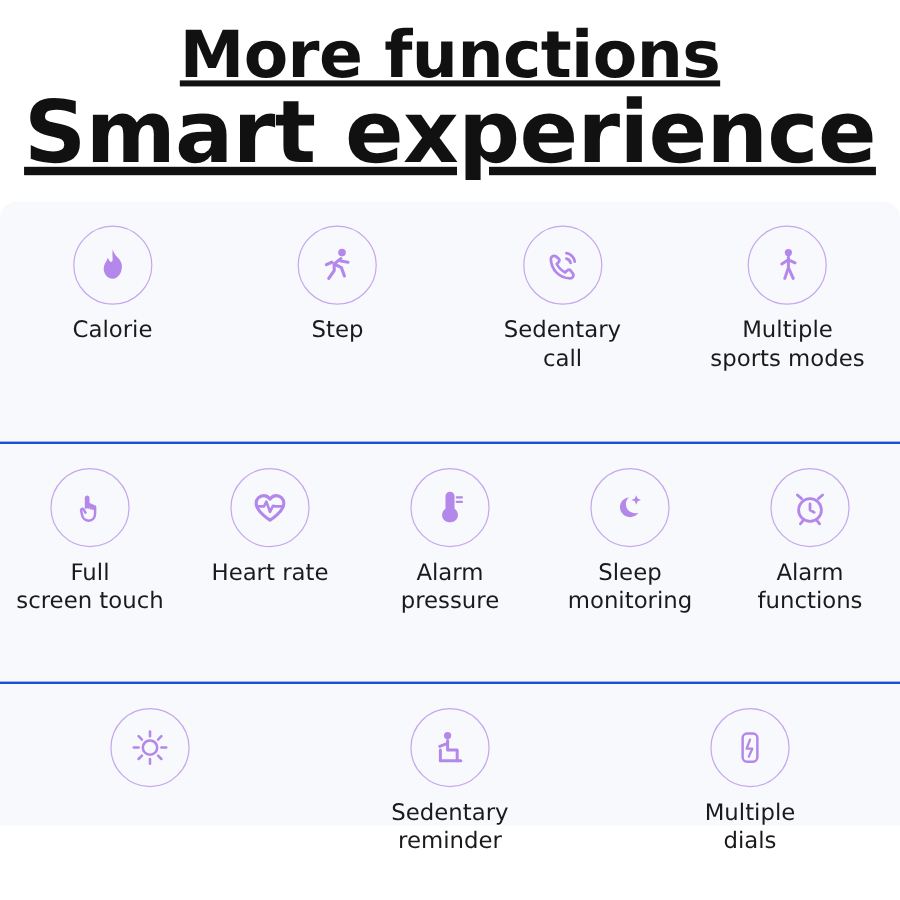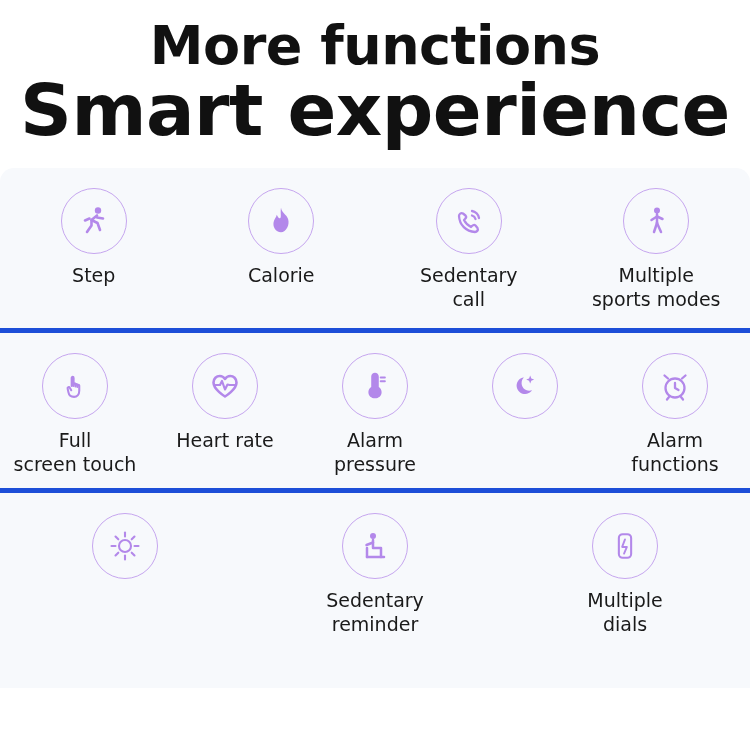--- a/index.html
+++ b/index.html
@@ -17,20 +17,21 @@
     background: #ffffff;
     overflow: hidden;
   }
   .headline {
     padding-top: 14px;
     text-align: center;
     color: #111111;
     font-family: "DejaVu Sans", sans-serif;
     font-weight: bold;
     letter-spacing: -0.5px;
+    text-decoration: underline;
   }
   .headline .line1 {
     font-size: 54px;
     line-height: 64px;
   }
   .headline .line2 {
     font-size: 72px;
     line-height: 64px;
   }
   .panel {
@@ -42,21 +43,22 @@
     background: #f7f9fc;
     border-radius: 14px 14px 0 0;
   }
   .row {
     display: flex;
     width: 750px;
     height: 160px;
     box-sizing: border-box;
   }
   .row + .row {
-    border-top: 5px solid #1d4ed8;
+    border-top: 2px solid #1d4ed8;
+    margin-top: 40px;
   }
   .cell {
     flex: 1 1 0;
     display: flex;
     flex-direction: column;
     align-items: center;
     justify-content: flex-start;
     padding-top: 20px;
     box-sizing: border-box;
   }
@@ -93,38 +95,38 @@
     <div class="line1">More functions</div>
     <div class="line2">Smart experience</div>
   </div>
 
   <div class="panel">
 
     <div class="row">
 
       <div class="cell">
         <div class="circle">
+          <svg width="34" height="34" viewBox="0 0 36 36">
+            <path d="M18 4 C19 10 24 11 25.5 16 C27.5 22 23.5 30 18 30 C12.5 30 8.5 24 10.5 18 C11.5 15 13 14.5 13.5 11.5 C15 14 15.5 15.5 17 15 C18.8 14.4 17 9 18 4 Z" fill="#b388ea"></path>
+          </svg>
+        </div>
+        <div class="caption">Calorie</div>
+      </div>
+
+      <div class="cell">
+        <div class="circle">
           <svg width="36" height="36" viewBox="0 0 36 36" fill="none" stroke="#b388ea" stroke-width="2.6" stroke-linecap="round" stroke-linejoin="round">
             <circle cx="22" cy="7.5" r="3.2" fill="#b388ea" stroke="none"></circle>
             <path d="M21 12.5 L15.5 17 L15.5 22.5 L11 29"></path>
             <path d="M15.5 17 L21.5 20 L24 27"></path>
             <path d="M21 14.5 L27 15.5"></path>
             <path d="M9 17.5 L13.5 15.5"></path>
           </svg>
         </div>
         <div class="caption">Step</div>
-      </div>
-
-      <div class="cell">
-        <div class="circle">
-          <svg width="34" height="34" viewBox="0 0 36 36">
-            <path d="M18 4 C19 10 24 11 25.5 16 C27.5 22 23.5 30 18 30 C12.5 30 8.5 24 10.5 18 C11.5 15 13 14.5 13.5 11.5 C15 14 15.5 15.5 17 15 C18.8 14.4 17 9 18 4 Z" fill="#b388ea"></path>
-          </svg>
-        </div>
-        <div class="caption">Calorie</div>
       </div>
 
       <div class="cell">
         <div class="circle">
           <svg width="36" height="36" viewBox="0 0 36 36" fill="none" stroke="#b388ea" stroke-width="2.3" stroke-linecap="round" stroke-linejoin="round">
             <path d="M8 13 C8 11 10 9.5 12 10.5 L14.5 12.5 C15.5 13.5 15 15 14 16 L13 17 C14.5 20 17 22.5 20 24 L21 23 C22 22 23.5 21.5 24.5 22.5 L26.5 25 C27.5 27 26 29 24 29 C15 28.5 8.5 22 8 13 Z"></path>
             <path d="M21 8 C24.5 8.5 27.5 11.5 28 15"></path>
             <path d="M21 12.5 C22.8 13 24 14.2 24.5 16"></path>
           </svg>
         </div>
@@ -186,20 +188,22 @@
 pressure</div>
       </div>
 
       <div class="cell">
         <div class="circle">
           <svg width="34" height="34" viewBox="0 0 36 36">
             <path d="M25.5 22.5 C19.5 24.5 13.5 20 14.5 13.5 C14.8 11.5 15.8 10 17 9 C11.5 9.5 8 14.5 9.5 20 C11 25.5 17.5 28 22 25.5 C23.5 24.7 24.8 23.7 25.5 22.5 Z" fill="#b388ea"></path>
             <path d="M23.5 7 L24.7 10 L27.7 11.2 L24.7 12.4 L23.5 15.4 L22.3 12.4 L19.3 11.2 L22.3 10 Z" fill="#b388ea"></path>
           </svg>
         </div>
+        <div class="caption">Sleep
+monitoring</div>
       </div>
 
       <div class="cell">
         <div class="circle">
           <svg width="36" height="36" viewBox="0 0 36 36" fill="none" stroke="#b388ea" stroke-width="2.3" stroke-linecap="round" stroke-linejoin="round">
             <circle cx="18" cy="20" r="9.5"></circle>
             <path d="M18 15 L18 20 L21.5 22"></path>
             <path d="M11 10.5 L7.5 7.5"></path>
             <path d="M25 10.5 L28.5 7.5"></path>
             <path d="M12 29 L10 31.5"></path>

